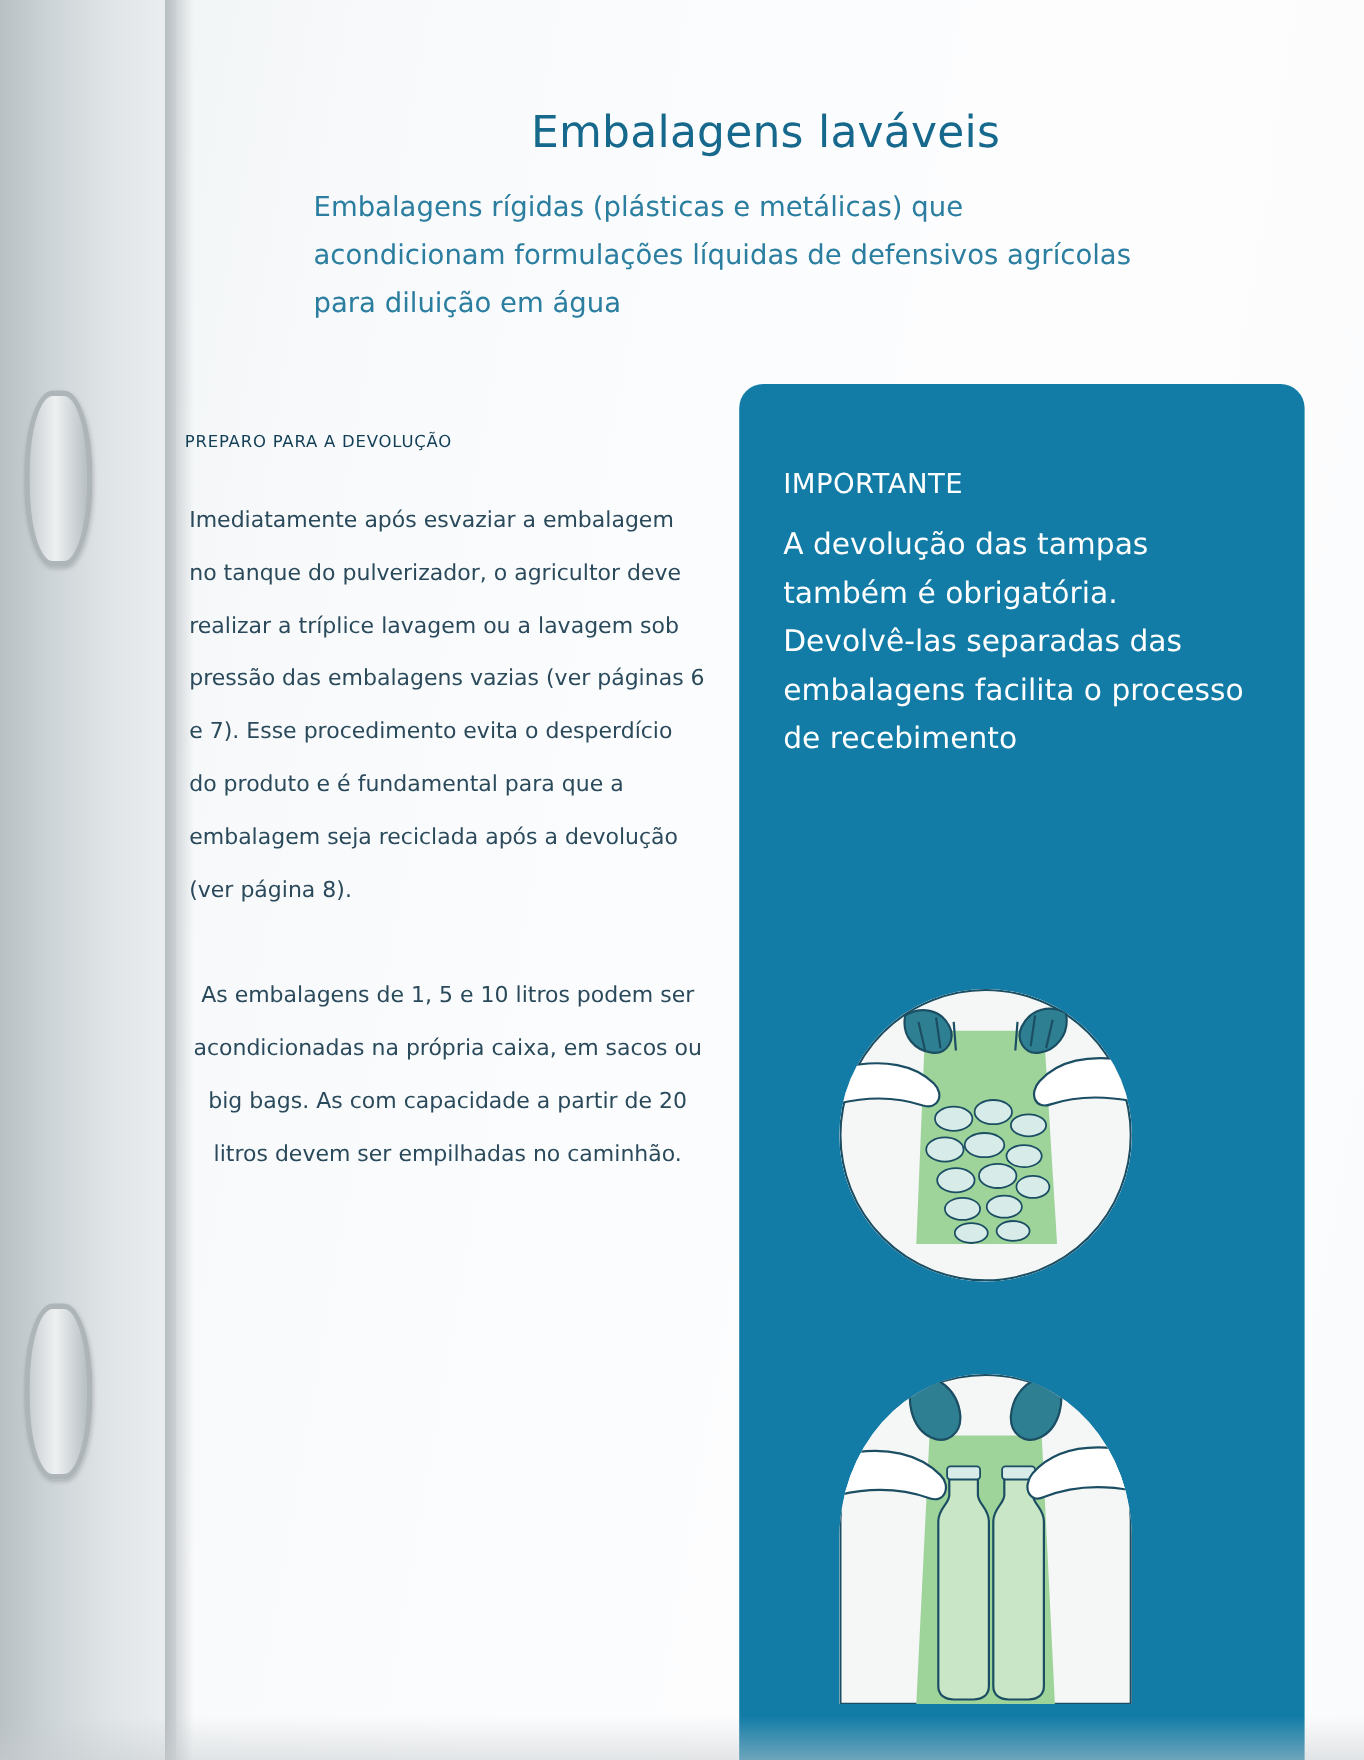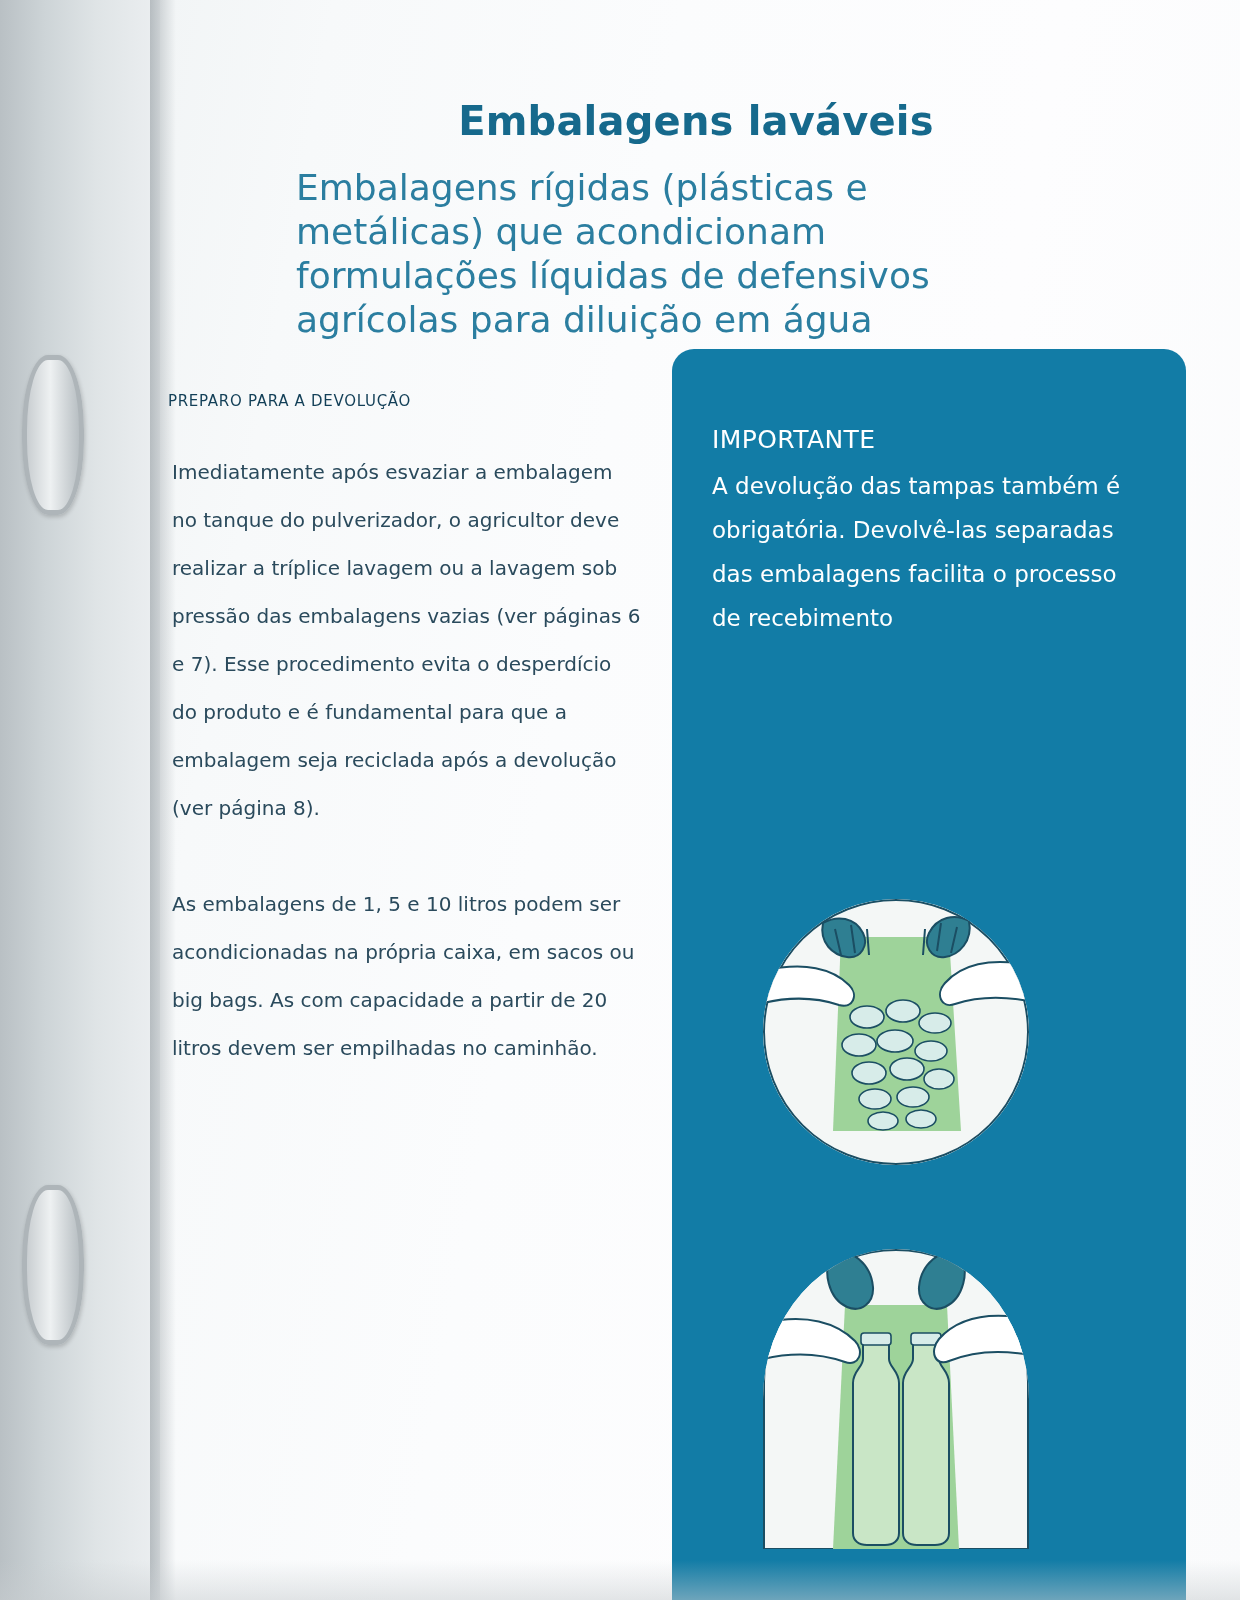--- a/index.html
+++ b/index.html
@@ -53,30 +53,30 @@
   .ring.r2 { top: 1185px; }
 
   
   .title {
     position: absolute;
     left: 176px;
     top: 98px;
     width: 1040px;
     text-align: center;
     font-size: 40px;
-    font-weight: bold;
+    font-weight: normal;
     color: #16698c;
     letter-spacing: 0.2px;
   }
   .subtitle {
     position: absolute;
-    left: 296px;
+    left: 285px;
     top: 166px;
     width: 760px;
-    font-size: 36px;
+    font-size: 25px;
     line-height: 44px;
     color: #2b7ea0;
     text-align: left;
   }
 
   
   .section-label {
     position: absolute;
     left: 168px;
     top: 392px;
@@ -88,21 +88,21 @@
   .left-col {
     position: absolute;
     left: 172px;
     top: 448px;
     width: 470px;
     color: #2a4a5c;
     font-size: 20px;
     line-height: 48px;
   }
   .left-col p { margin: 0 0 48px 0; }
-  .left-col p:last-child { margin-bottom: 0; }
+  .left-col p:last-child { margin-bottom: 0; text-align: center; }
 
   
   .blue-panel {
     position: absolute;
     left: 672px;
     top: 349px;
     width: 514px;
     height: 1251px;
     background: #127ca6;
     border-radius: 22px 22px 0 0;
@@ -113,23 +113,23 @@
     left: 712px;
     top: 425px;
     font-size: 25px;
     font-weight: normal;
     color: #ffffff;
     letter-spacing: 0.4px;
   }
   .imp-body {
     position: absolute;
     left: 712px;
-    top: 464px;
+    top: 474px;
     width: 420px;
-    font-size: 23px;
+    font-size: 27px;
     line-height: 44px;
     color: #ffffff;
   }
 
   
   .illus {
     position: absolute;
     border-radius: 50%;
     background: #f4f7f6;
     overflow: hidden;

